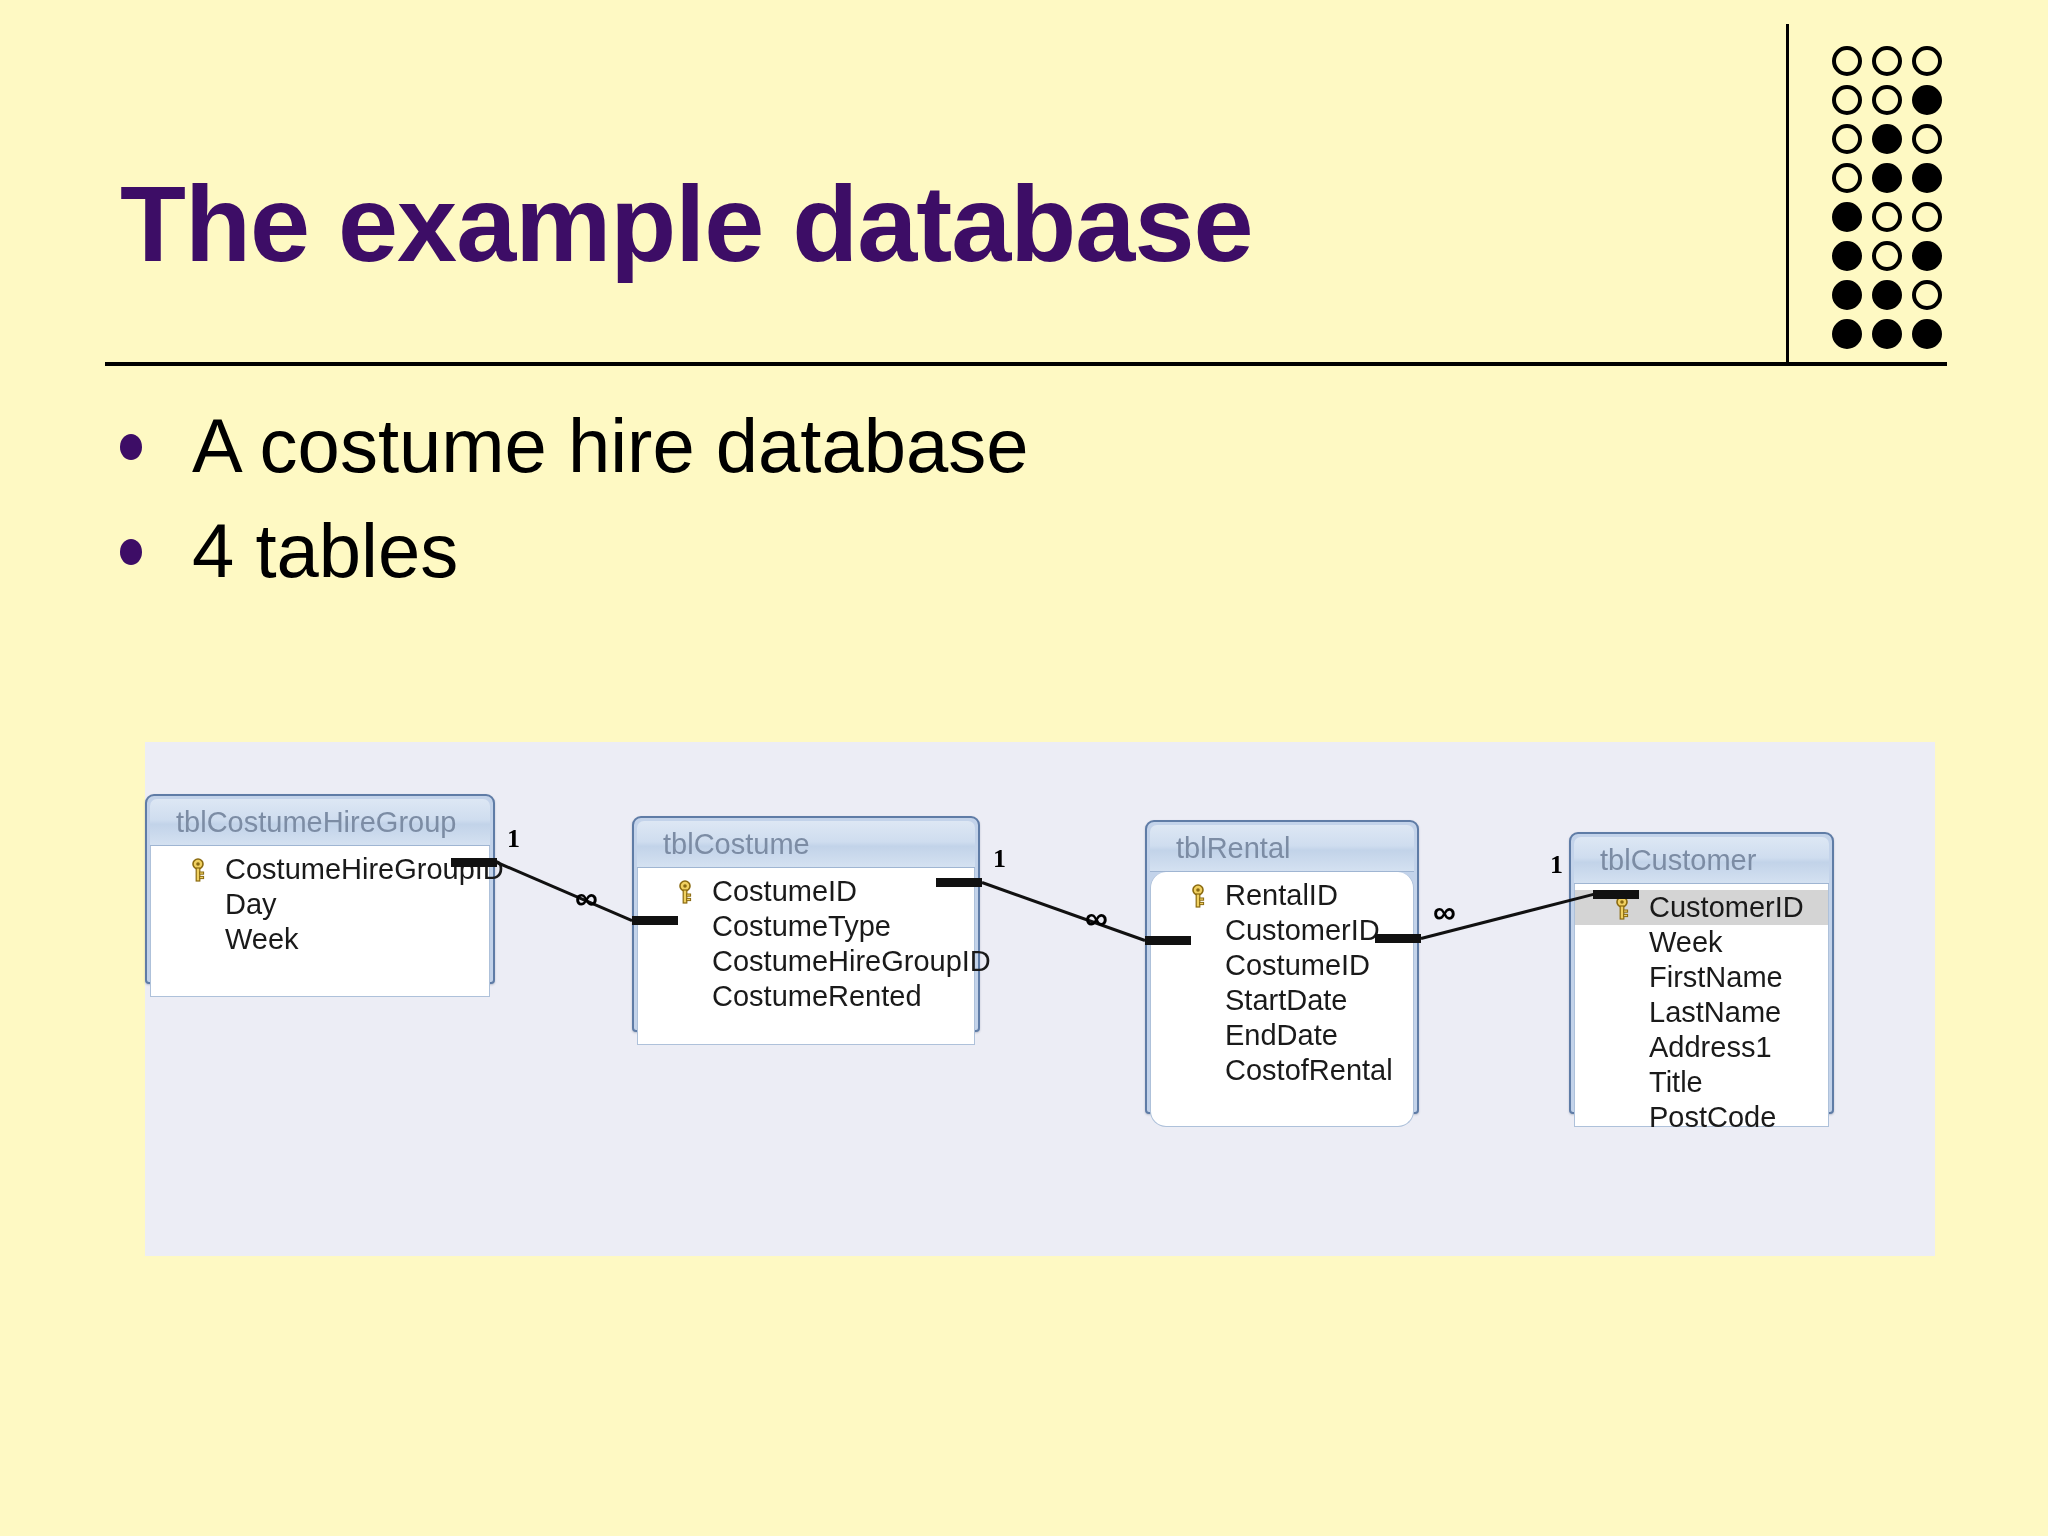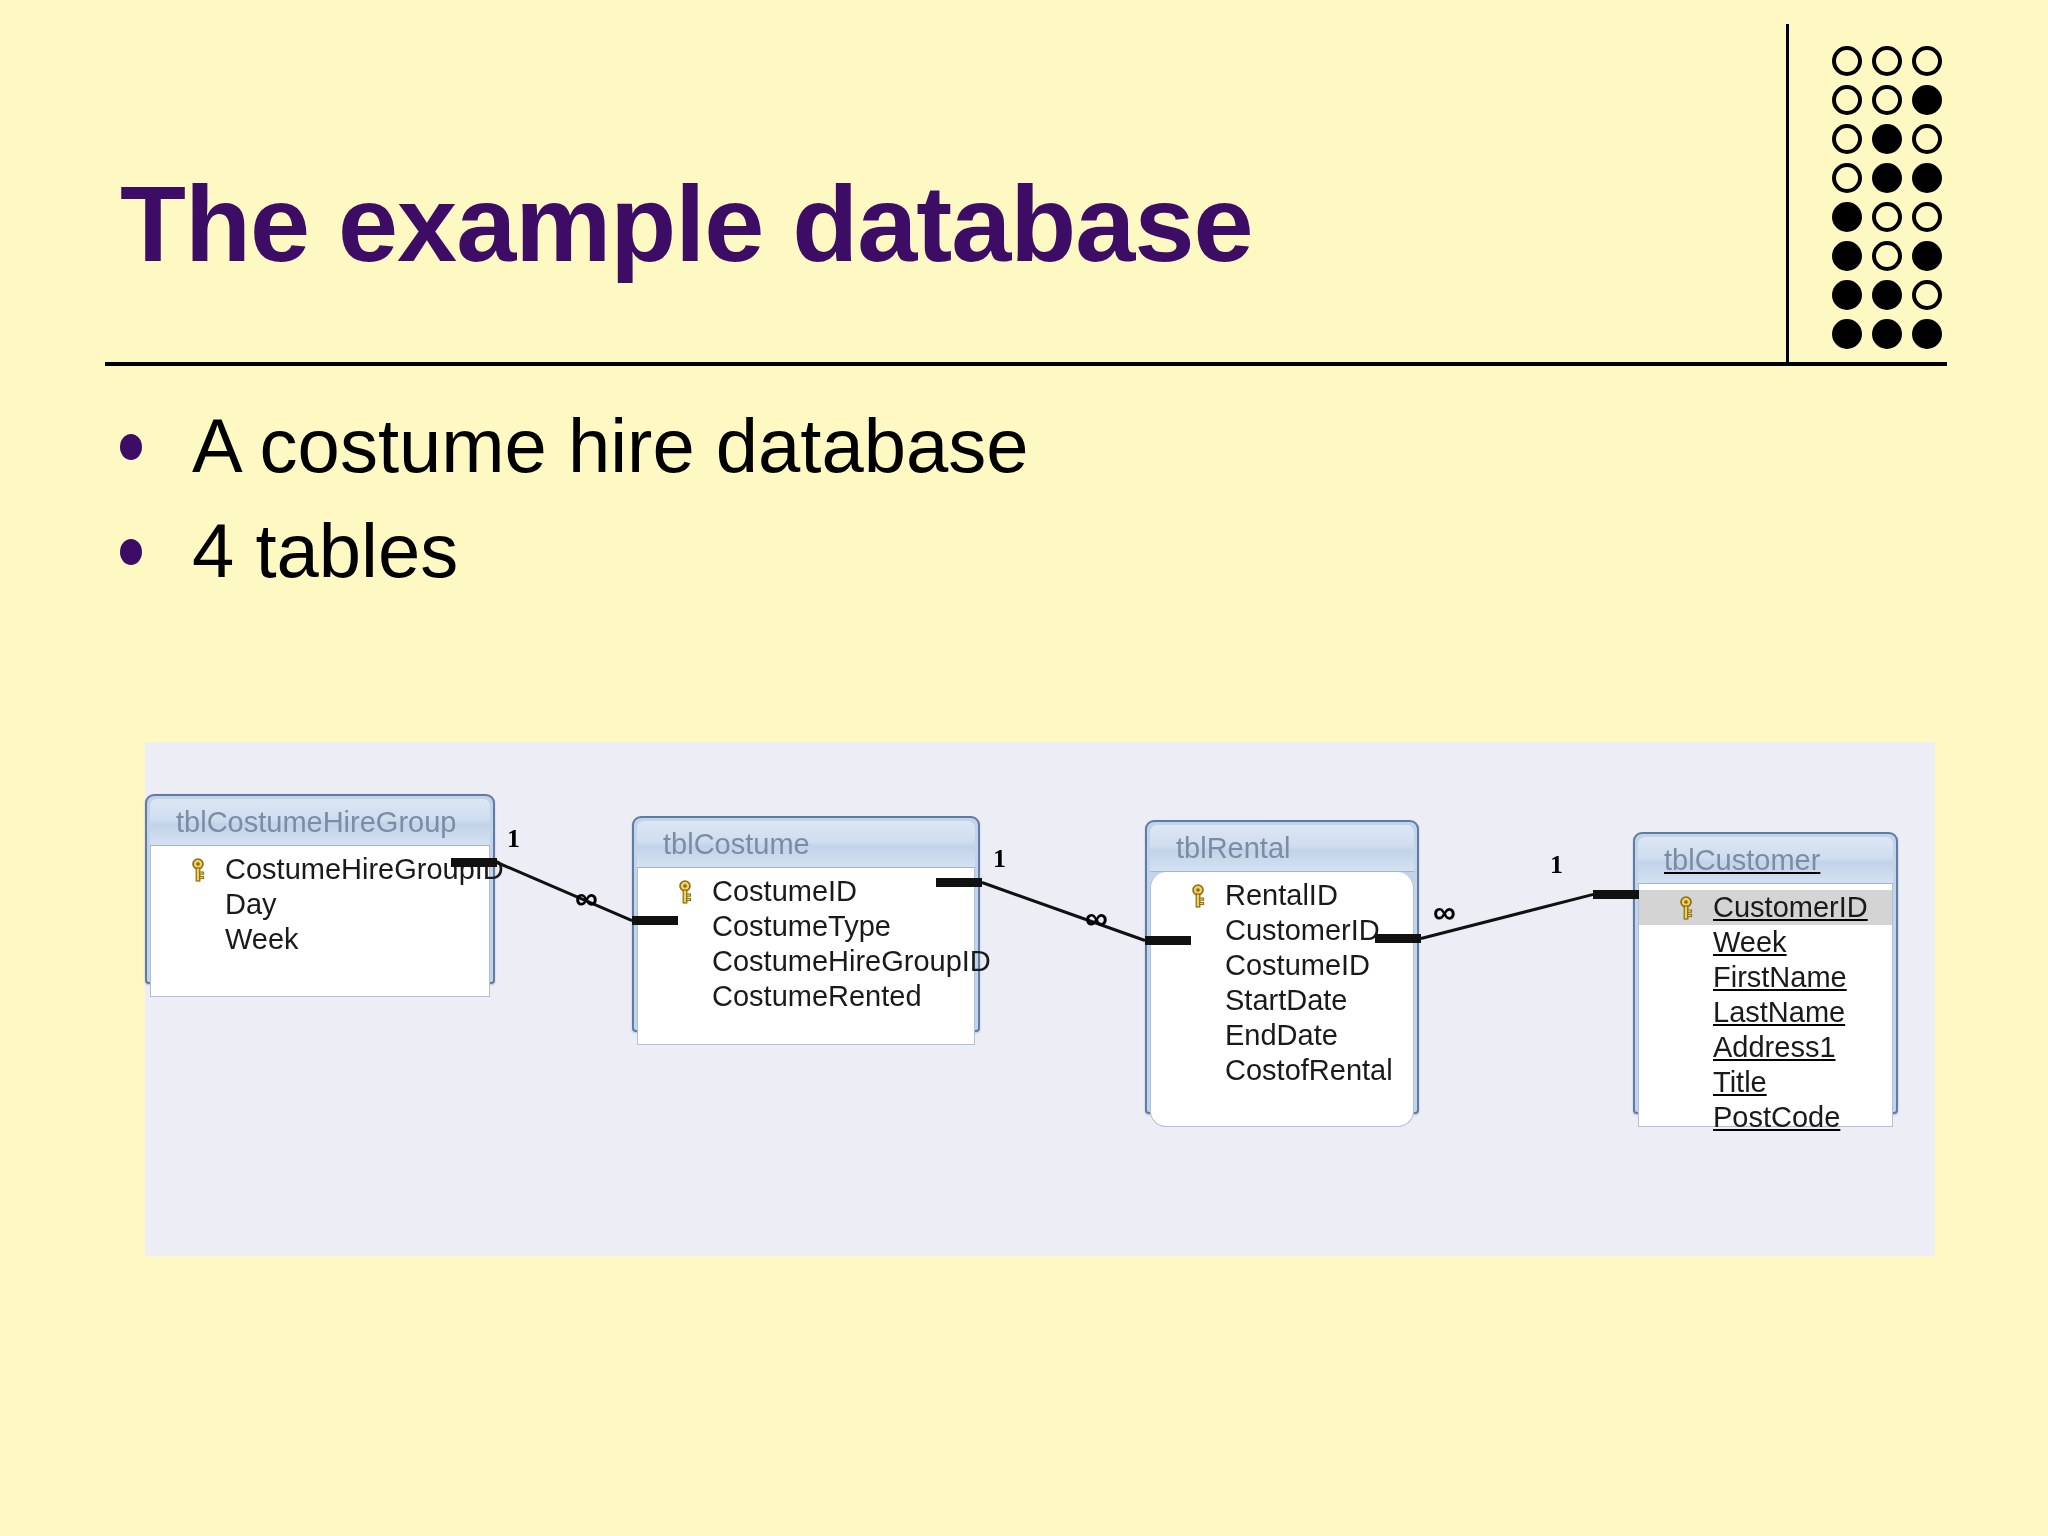--- a/index.html
+++ b/index.html
@@ -260,21 +260,21 @@
               <rect x="12.6" y="14" width="4" height="2.2" fill="#f0d060" stroke="#8a6a10" stroke-width="1"></rect>
               <rect x="12.6" y="18.4" width="4" height="2.2" fill="#f0d060" stroke="#8a6a10" stroke-width="1"></rect>
             </svg><span>RentalID</span></div>
           <div class="acc-field"><span>CustomerID</span></div>
           <div class="acc-field"><span>CostumeID</span></div>
           <div class="acc-field"><span>StartDate</span></div>
           <div class="acc-field"><span>EndDate</span></div>
           <div class="acc-field"><span>CostofRental</span></div>
         </div>
       </div>
-      <div class="acc-table" style="left: 1488px; top: 90px; width: 265px; height: 282px; text-decoration: underline;">
+      <div class="acc-table" style="left: 1424px; top: 90px; width: 265px; height: 282px;">
         <div class="acc-title">tblCustomer</div>
         <div class="acc-fields" style="height: 226px;">
           <div class="acc-field selected"><svg class="key-icon" viewBox="0 0 22 24">
               <circle cx="11" cy="6" r="5" fill="#f0d060" stroke="#8a6a10" stroke-width="1.6"></circle>
               <circle cx="11" cy="6" r="1.8" fill="#8a6a10"></circle>
               <rect x="9.2" y="10" width="3.6" height="13" fill="#f0d060" stroke="#8a6a10" stroke-width="1.2"></rect>
               <rect x="12.6" y="14" width="4" height="2.2" fill="#f0d060" stroke="#8a6a10" stroke-width="1"></rect>
               <rect x="12.6" y="18.4" width="4" height="2.2" fill="#f0d060" stroke="#8a6a10" stroke-width="1"></rect>
             </svg><span>CustomerID</span></div>
           <div class="acc-field"><span>Week</span></div>

